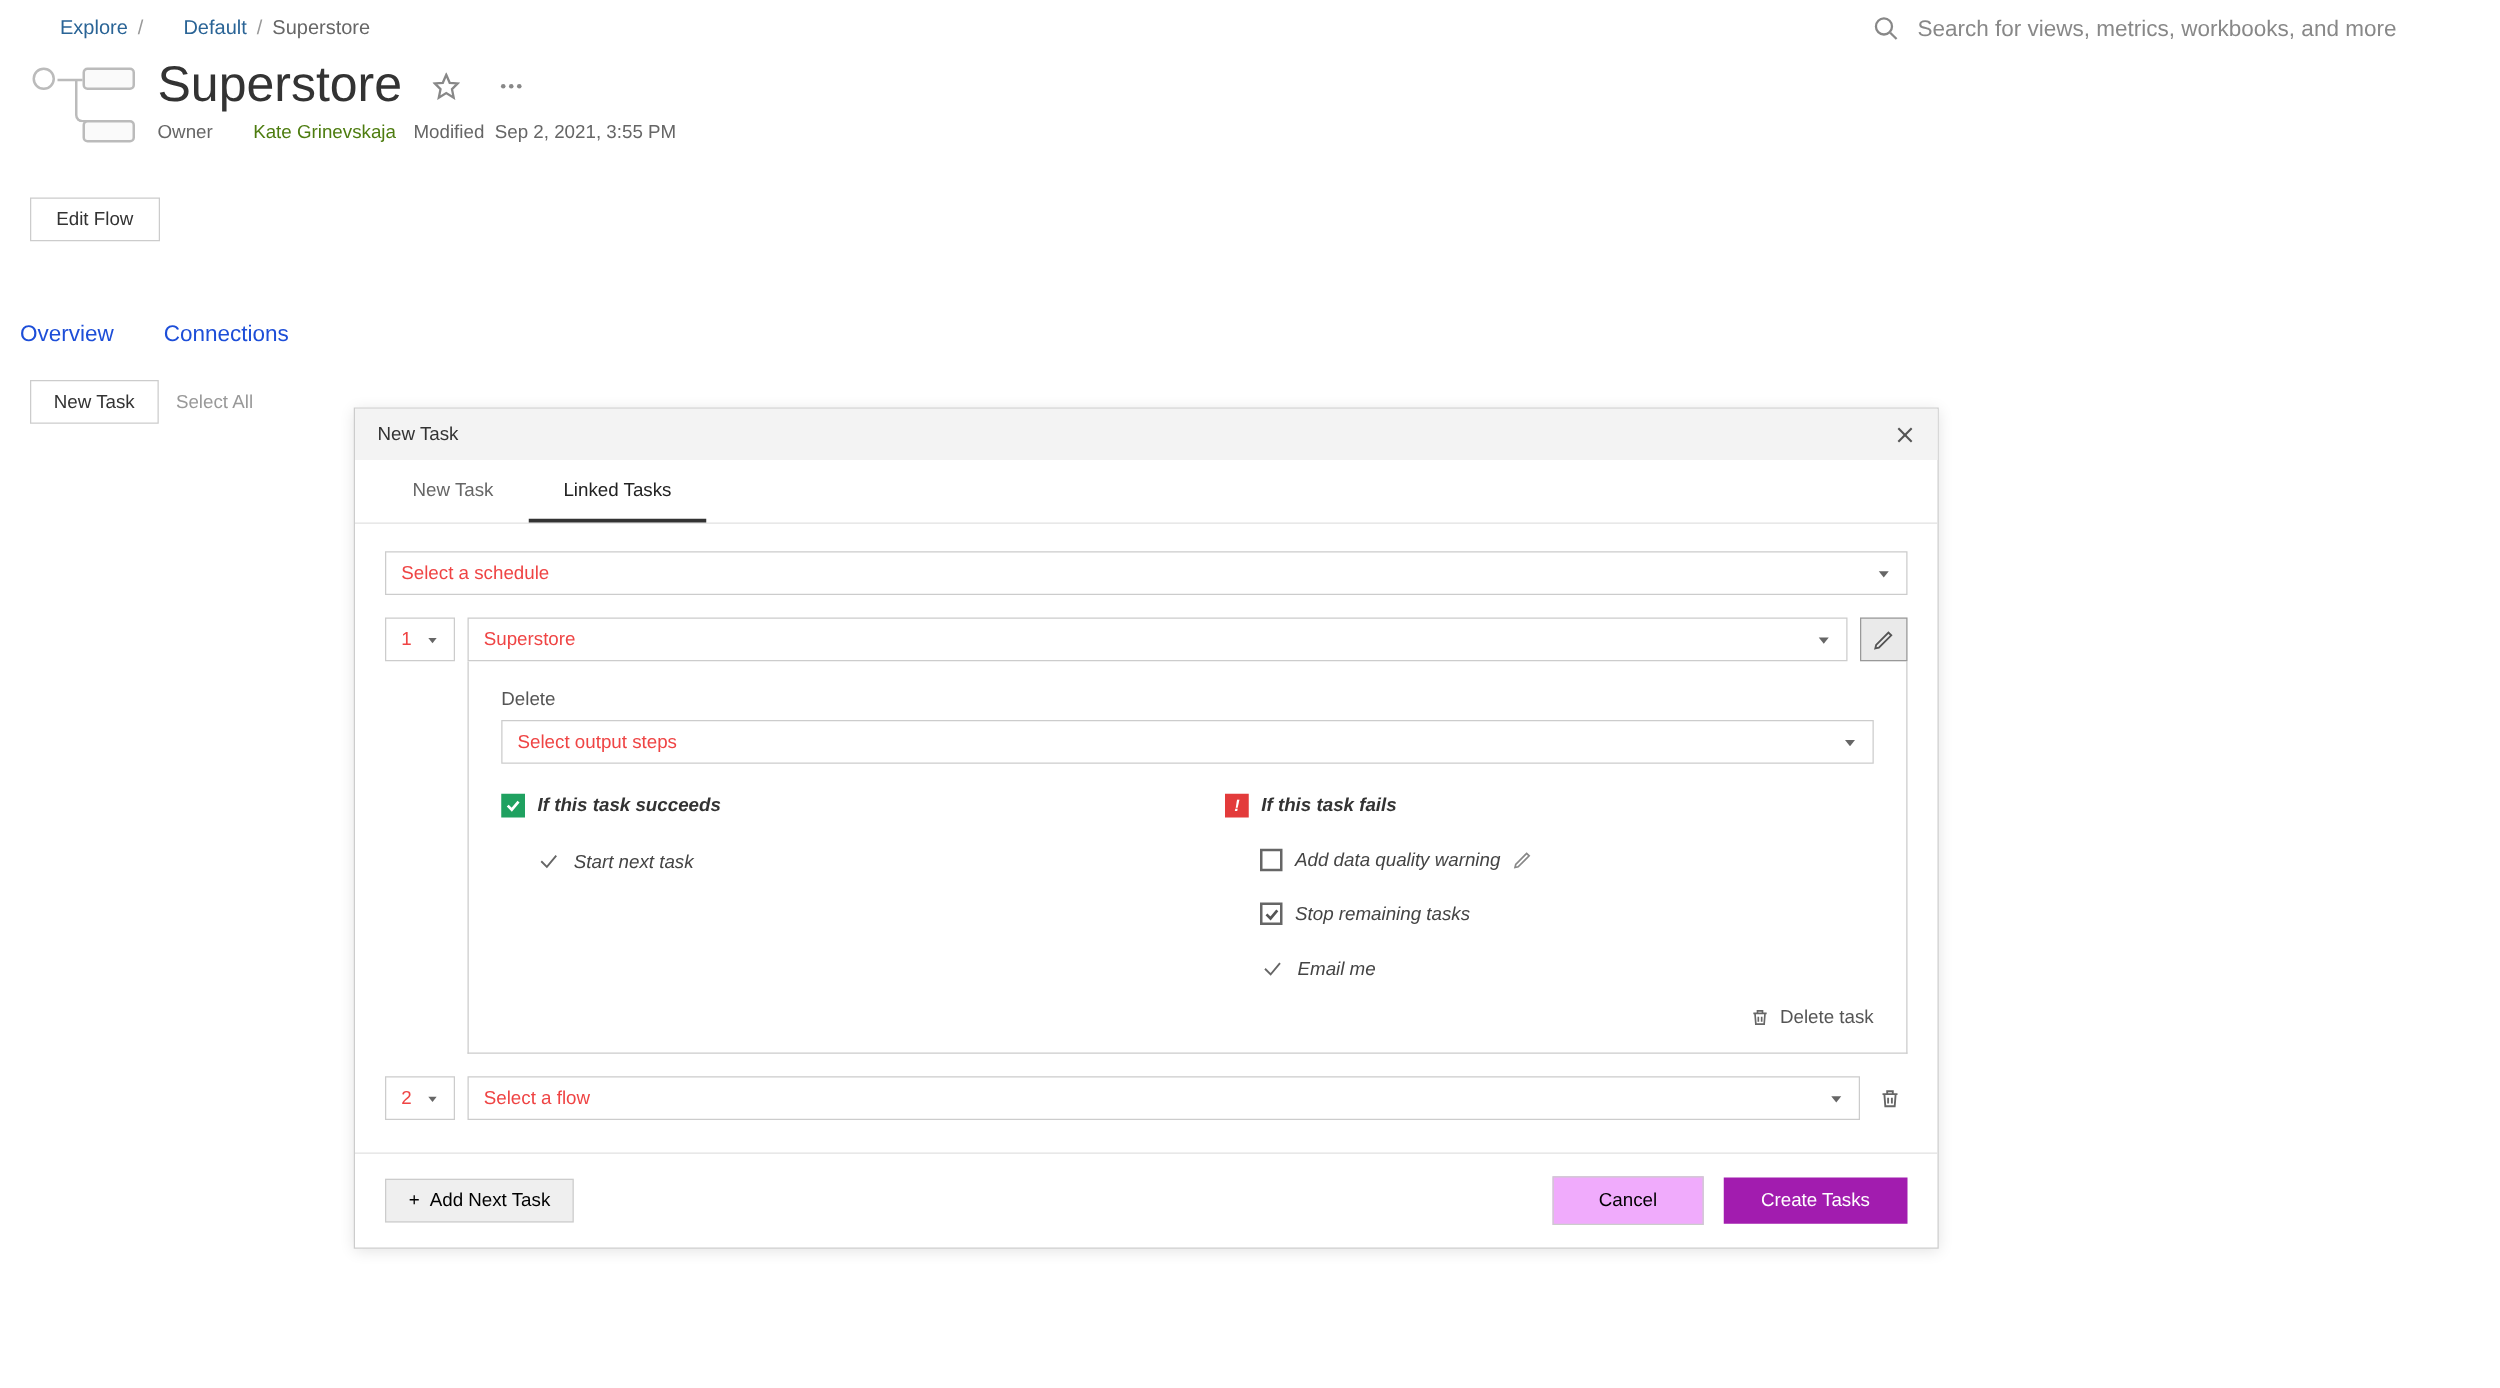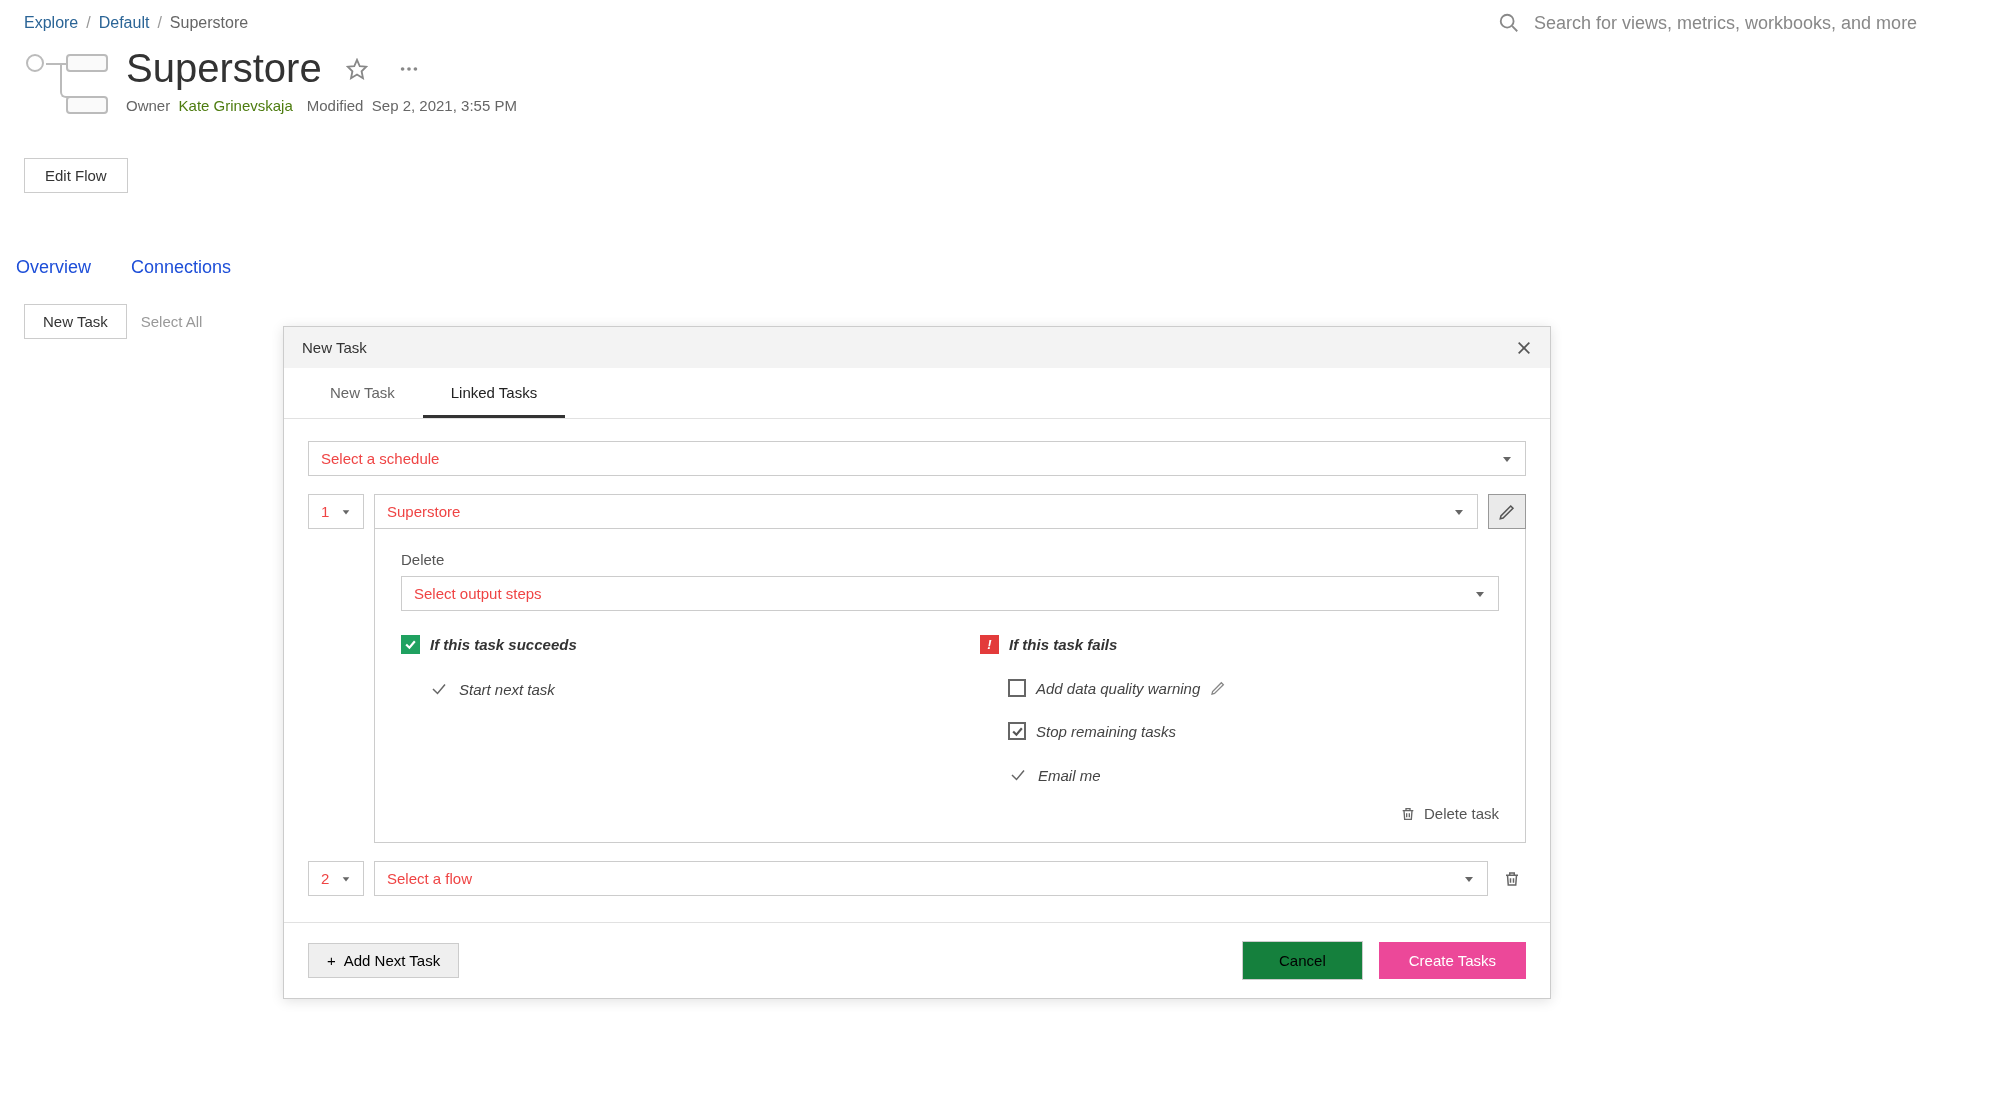--- a/index.html
+++ b/index.html
@@ -10,21 +10,21 @@
 }
 body {
   background: #fff;
   color: #333;
   font-size: 14px;
   width: 2000px;
   height: 1110px;
   position: relative;
   overflow: hidden;
 }
-a { color: #2a6496; text-decoration: none; }
+a { color: #2a6496; text-decoration: none; margin-left: 24px; }
 .breadcrumb { padding: 14px 24px 8px; font-size: 16px; color: #666; display:flex; align-items:center; gap:8px;}
 .breadcrumb .sep { color: #999; }
 .breadcrumb .current { color: #666; }
 .header { padding: 6px 24px 14px; display: flex; align-items: flex-start; gap: 18px; }
 .flow-thumb { width: 84px; height: 62px; position: relative; margin-top:6px;}
 .flow-thumb .node { border:2px solid #bbb; border-radius:4px; background:#fafafa; position:absolute; }
 .flow-thumb .n1 { width:42px; height:18px; top:2px; right:0; }
 .flow-thumb .n2 { width:42px; height:18px; bottom:0; right:0; }
 .flow-thumb .c1 { width:18px; height:18px; border:2px solid #bbb; border-radius:50%; position:absolute; top:2px; left:2px; background:#fff;}
 .flow-thumb .l1 { position:absolute; border-top:2px solid #bbb; width:20px; top:11px; left:22px;}
@@ -67,22 +67,22 @@
 .col-head { display:flex; align-items:center; gap:10px; font-size:15px; font-weight:600; color:#333; margin-bottom:14px;}
 .badge-ok { width:19px; height:19px; background:#1fa160; display:flex; align-items:center; justify-content:center;}
 .badge-err { width:19px; height:19px; background:#e33b3b; display:flex; align-items:center; justify-content:center; color:#fff; font-weight:700; font-size:13px;}
 .opt-item { display:flex; align-items:center; gap:10px; font-size:15px; color:#444; margin-bottom:14px; padding-left:28px;margin-top:25px;}
 .chk { width:18px; height:18px; border:2px solid #666; display:inline-flex; align-items:center; justify-content:center;}
 .checking { width:20px; height:20px; display:inline-flex; align-items:center; justify-content:center; color:#666;}
 .delete-task { display:flex; justify-content:flex-end; align-items:center; gap:8px; color:#555; font-size:15px; cursor:pointer; margin-top:6px;text-align:right;}
 .dialog-footer { border-top:1px solid #e1e1e1; padding:18px 24px; display:flex; align-items:center;}
 .add-task-btn { border:1px solid #ccc; padding:8px 18px; display:flex; gap:8px; align-items:center; cursor:pointer; font-size:15px;}
 .spacer { flex:1;}
-.cancel-btn { border:1px solid #ccc; background:#15803d; padding:10px 36px; font-size:15px; cursor:pointer; margin-right:16px;}
-.create-btn { border:none; background:#ec4899; color:#fff; padding:10px 30px; font-size:15px; cursor:default;}
+.cancel-btn { border:1px solid #ccc; background:#f0abfc; padding:10px 36px; font-size:15px; cursor:pointer; margin-right:16px;}
+.create-btn { border:none; background:#a21caf; color:#fff; padding:10px 30px; font-size:15px; cursor:default;}
 svg { display:block;}
 .caret { margin-left:6px;}
 </style>
 </head>
 <body>
 
 
 
 
 <div class="breadcrumb">

